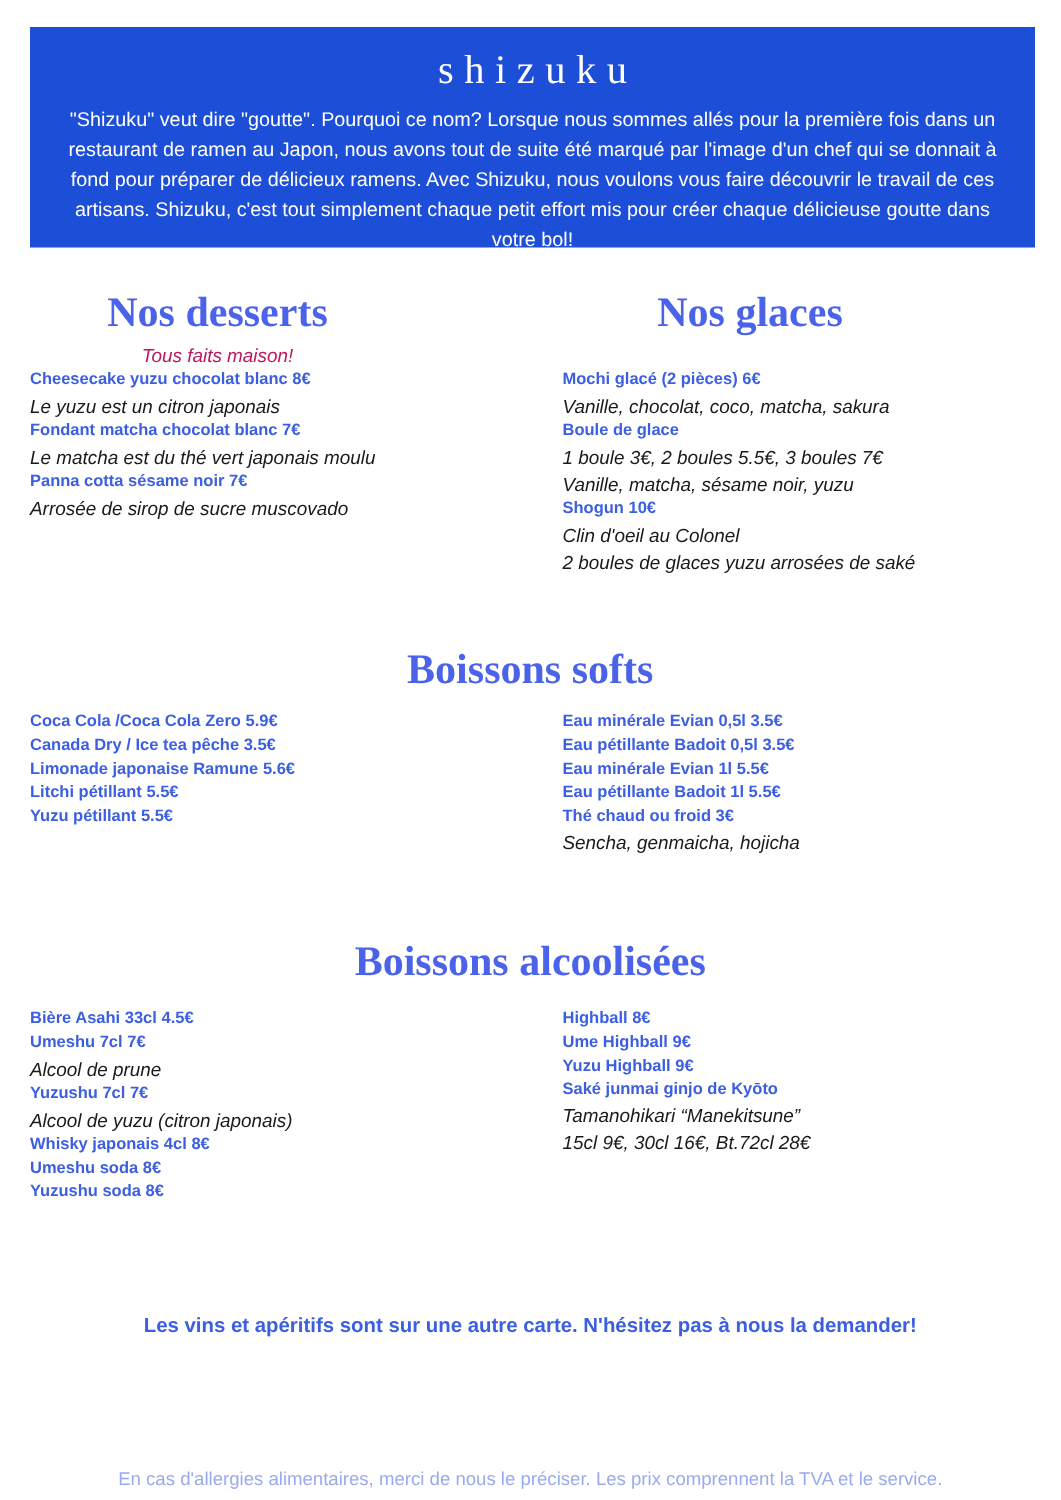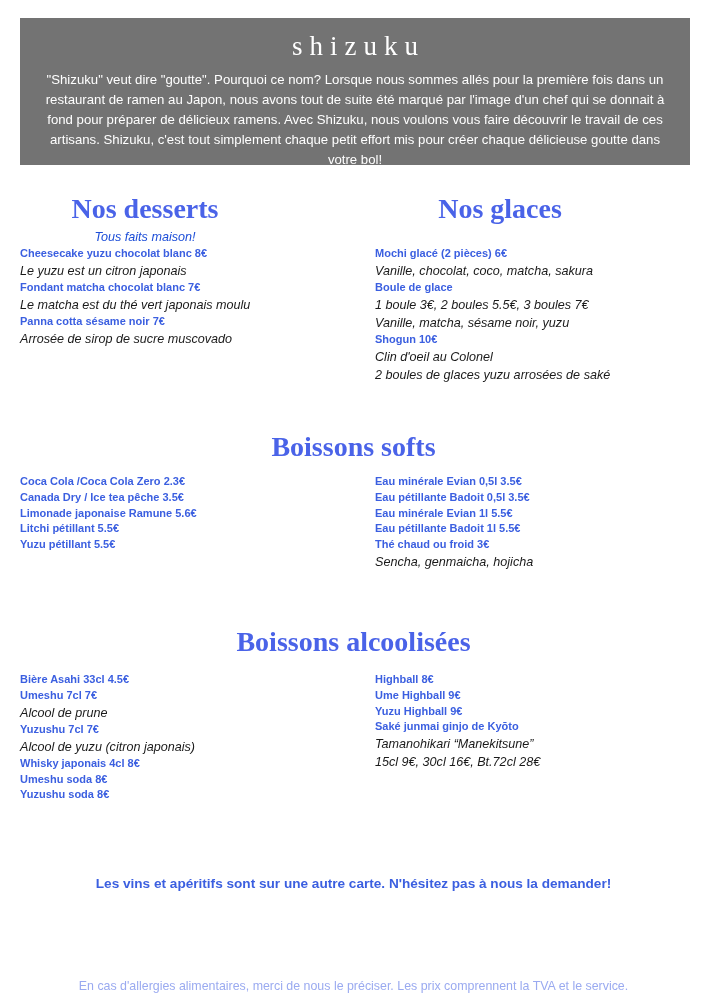--- a/index.html
+++ b/index.html
@@ -15,21 +15,21 @@
     overflow: hidden;
   }
 
   
   #header-banner {
     position: absolute;
     left: 20px;
     top: 18px;
     width: 670px;
     height: 147px;
-    background: #737373;
+    background: #1d4ed8;
     box-sizing: border-box;
     padding: 12px 16px 24px 16px;
     text-align: center;
   }
   #brand-title {
     color: #ffffff;
     font-family: "Liberation Serif", serif;
     font-size: 27px;
     letter-spacing: 7px;
     line-height: 1.25;
@@ -49,21 +49,21 @@
   .section-heading {
     color: #4a63e8;
     font-family: "Liberation Serif", serif;
     font-weight: 700;
     font-size: 28px;
     text-align: center;
     margin: 0;
     line-height: 1.1;
   }
   .section-subtitle {
-    color: #1d4ed8;
+    color: #be185d;
     font-style: italic;
     font-size: 12.6px;
     text-align: center;
     margin: 5px 0 0 0;
     line-height: 1.2;
   }
 
   .item-name {
     color: #3b5fe0;
     font-weight: bold;
@@ -163,21 +163,21 @@
     <p class="item-desc">Clin d'oeil au Colonel</p>
     <p class="item-desc">2 boules de glaces yuzu arrosées de saké</p>
   </div>
 </div>
 
 <div id="softs-heading-wrap">
   <div class="section-heading">Boissons softs</div>
 </div>
 <div id="softs-left">
   <div>
-    <p class="item-name">Coca Cola /Coca Cola Zero 2.3€</p>
+    <p class="item-name">Coca Cola /Coca Cola Zero 5.9€</p>
   </div>
   <div>
     <p class="item-name">Canada Dry / Ice tea pêche 3.5€</p>
   </div>
   <div>
     <p class="item-name">Limonade japonaise Ramune 5.6€</p>
   </div>
   <div>
     <p class="item-name">Litchi pétillant 5.5€</p>
   </div>

